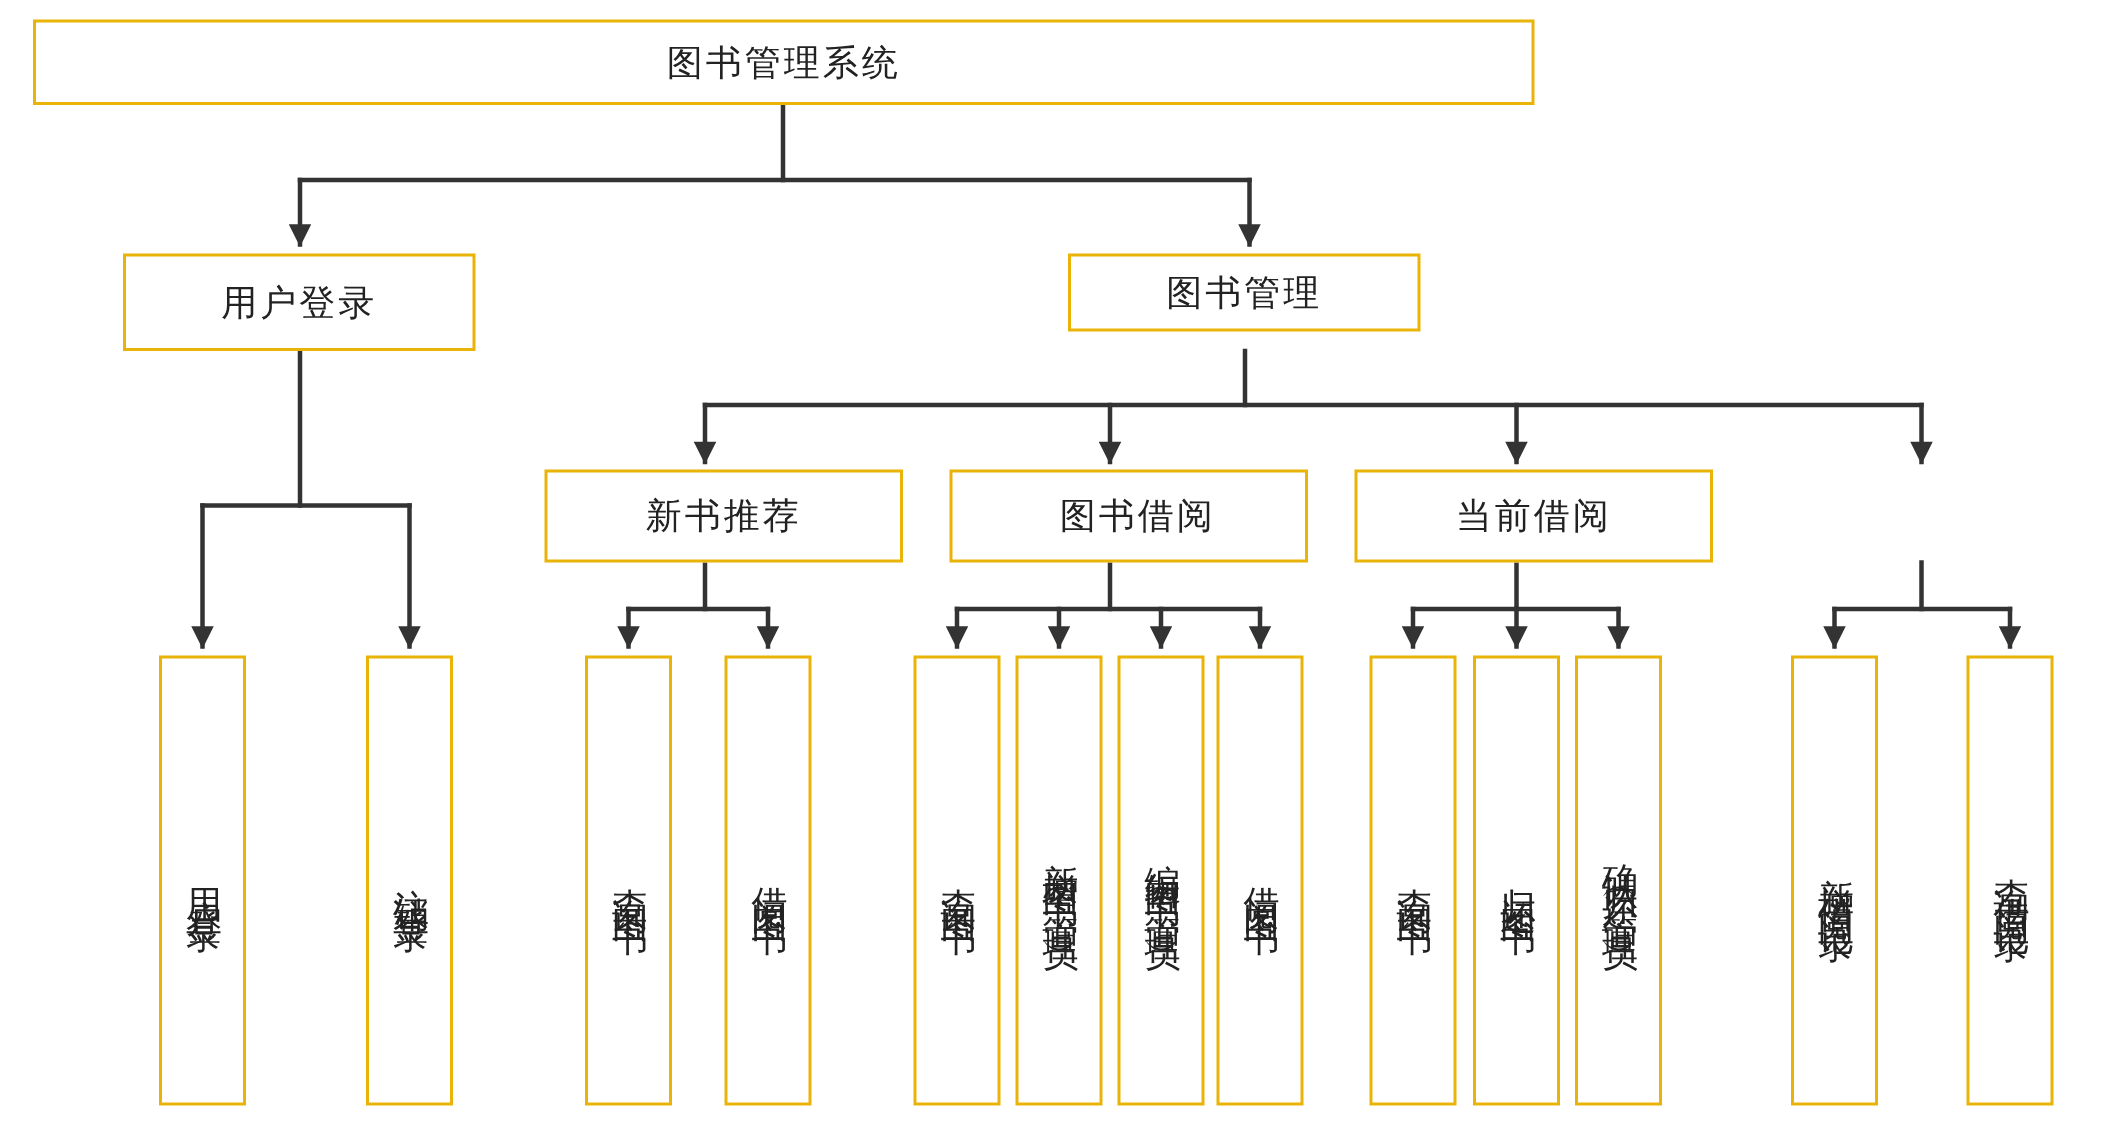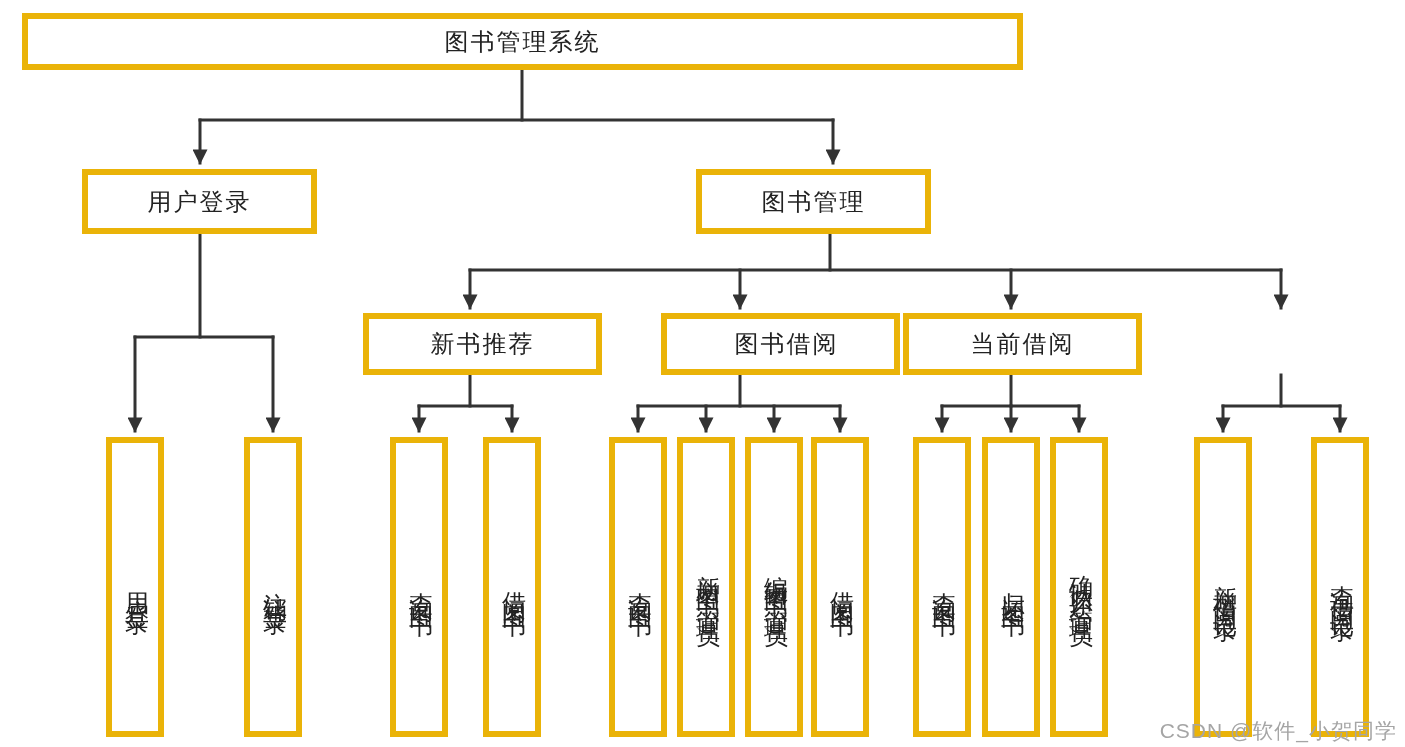--- a/index.html
+++ b/index.html
@@ -17,45 +17,44 @@
   }
   #connectors {
     position: absolute;
     left: 0; top: 0;
     width: 1405px;
     height: 747px;
   }
   .box {
     position: absolute;
     box-sizing: border-box;
-    border: 6px solid #eab308;
+    border: 2px solid #eab308;
     background: #ffffff;
     display: flex;
     align-items: center;
     justify-content: center;
     color: #222222;
     font-size: 24px;
     letter-spacing: 2px;
     white-space: nowrap;
-    font-family: Liberation Mono, monospace;
   }
   .leaf {
     writing-mode: vertical-rl;
     text-orientation: mixed;
     font-size: 24px;
     letter-spacing: 7px;
     line-height: 1;
     white-space: normal;
   }
   .root-box   { left: 22px;   top: 13px;  width: 1001px; height: 57px; }
   .l2-0       { left: 82px;   top: 169px; width: 235px;  height: 65px; }
-  .l2-1       { left: 696px;  top: 169px; width: 235px;  height: 65px; }
+  .l2-1       { left: 712px;  top: 169px; width: 235px;  height: 52px; }
   .l3         { top: 313px; width: 239px; height: 62px; }
   .l3-0 { left: 363px; }
-  .l3-1 { left: 661px; padding-left: 12px; }
+  .l3-1 { left: 633px; padding-left: 12px; }
   .l3-2 { left: 903px; }
   .l3-3 { left: 1173px; }
   .leaf { top: 437px; width: 58px; height: 300px; position: absolute; }
   .lf-0  { left: 106px; }
   .lf-1  { left: 244px; }
   .lf-2  { left: 390px; }
   .lf-3  { left: 483px; }
   .lf-4  { left: 609px; }
   .lf-5  { left: 677px; }
   .lf-6  { left: 745px; }
@@ -150,15 +149,14 @@
   <div class="box leaf lf-6">编辑图书（管理员）</div>
   <div class="box leaf lf-7">借阅图书</div>
 
   <div class="box leaf lf-8">查询图书</div>
   <div class="box leaf lf-9">归还图书</div>
   <div class="box leaf lf-10">确认归还（管理员）</div>
 
   <div class="box leaf lf-11">新增借阅记录</div>
   <div class="box leaf lf-12">查询借阅记录</div>
 
-  <div id="watermark">CSDN @软件_小贺同学</div>
 
 </div>
 
 </body></html>

